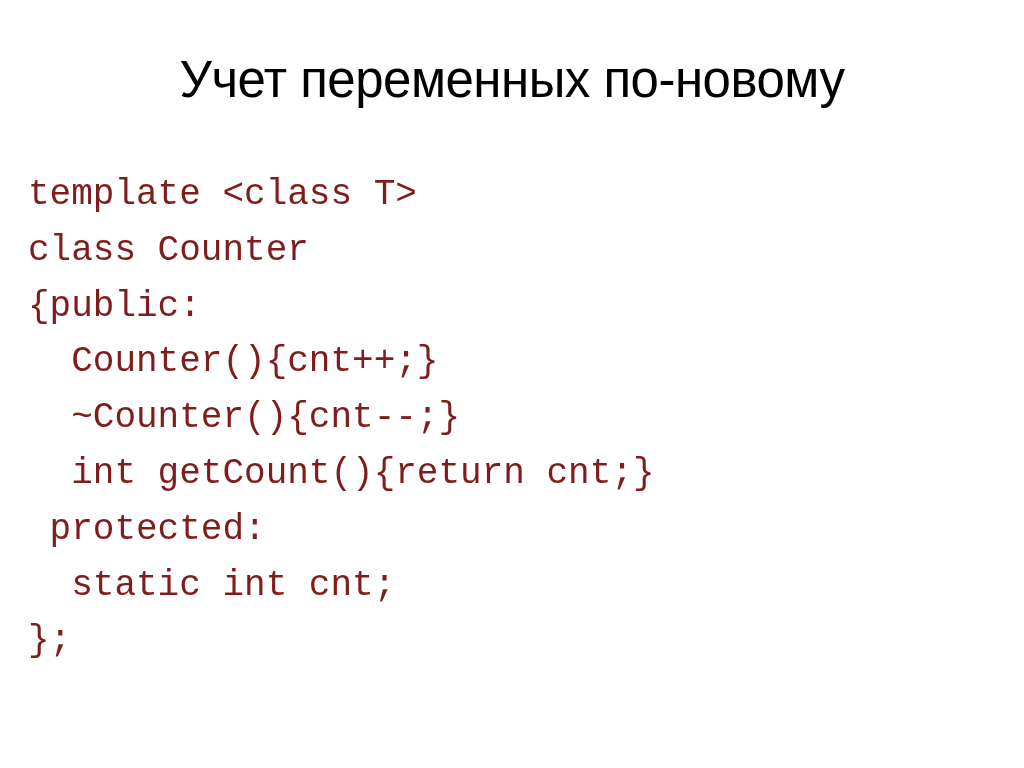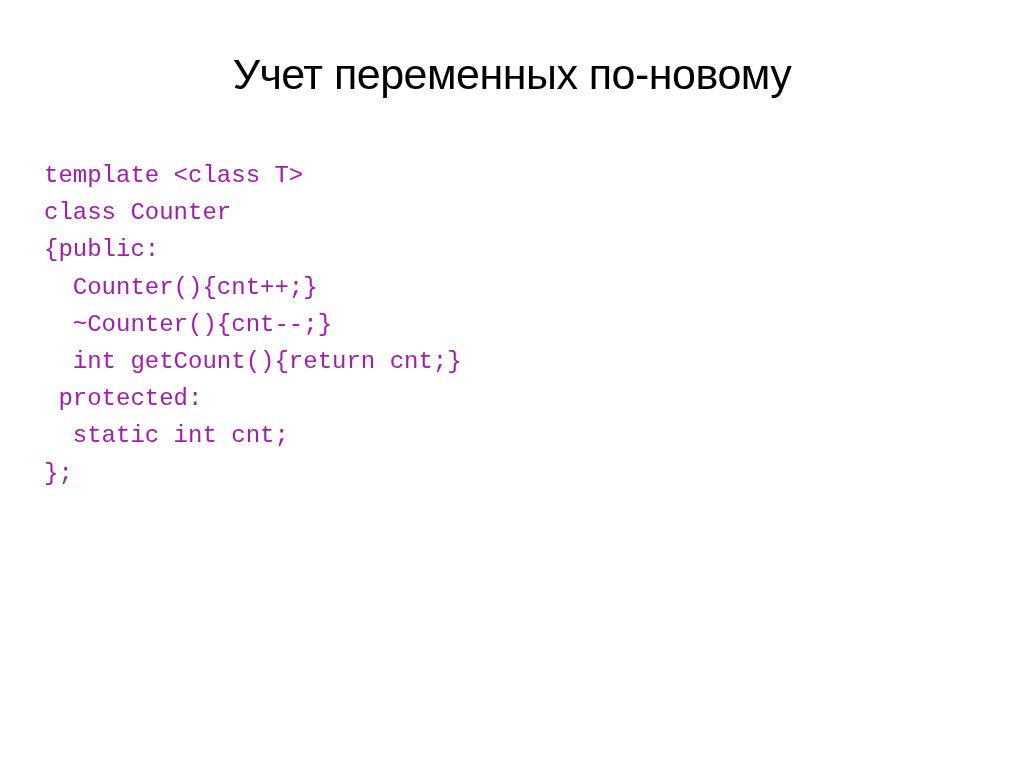--- a/index.html
+++ b/index.html
@@ -14,34 +14,33 @@
       font-family: Arial, Helvetica, sans-serif;
       overflow: hidden;
     }
     .slide {
       width: 100%;
       height: 100%;
       padding: 50px 20px 20px 20px;
     }
     .title {
       text-align: center;
-      font-size: 43px;
+      font-size: 51px;
       font-weight: normal;
       color: #000000;
       margin-bottom: 58px;
       letter-spacing: -0.5px;
     }
     .code-block {
       font-family: 'Courier New', Courier, monospace;
-      font-size: 24px;
-      color: #a21caf;
+      font-size: 36px;
+      color: #7f1d1d;
       line-height: 1.55;
       white-space: pre;
       padding-left: 8px;
-      margin-left: 16px;
     }
   </style>
 </head>
 <body>
 
 <div class="slide">
   <h1 class="title">Учет переменных по-новому</h1>
   <div class="code-block"><span>template &lt;class T&gt;</span>
 <span>class Counter</span>
 <span>{public:</span>

